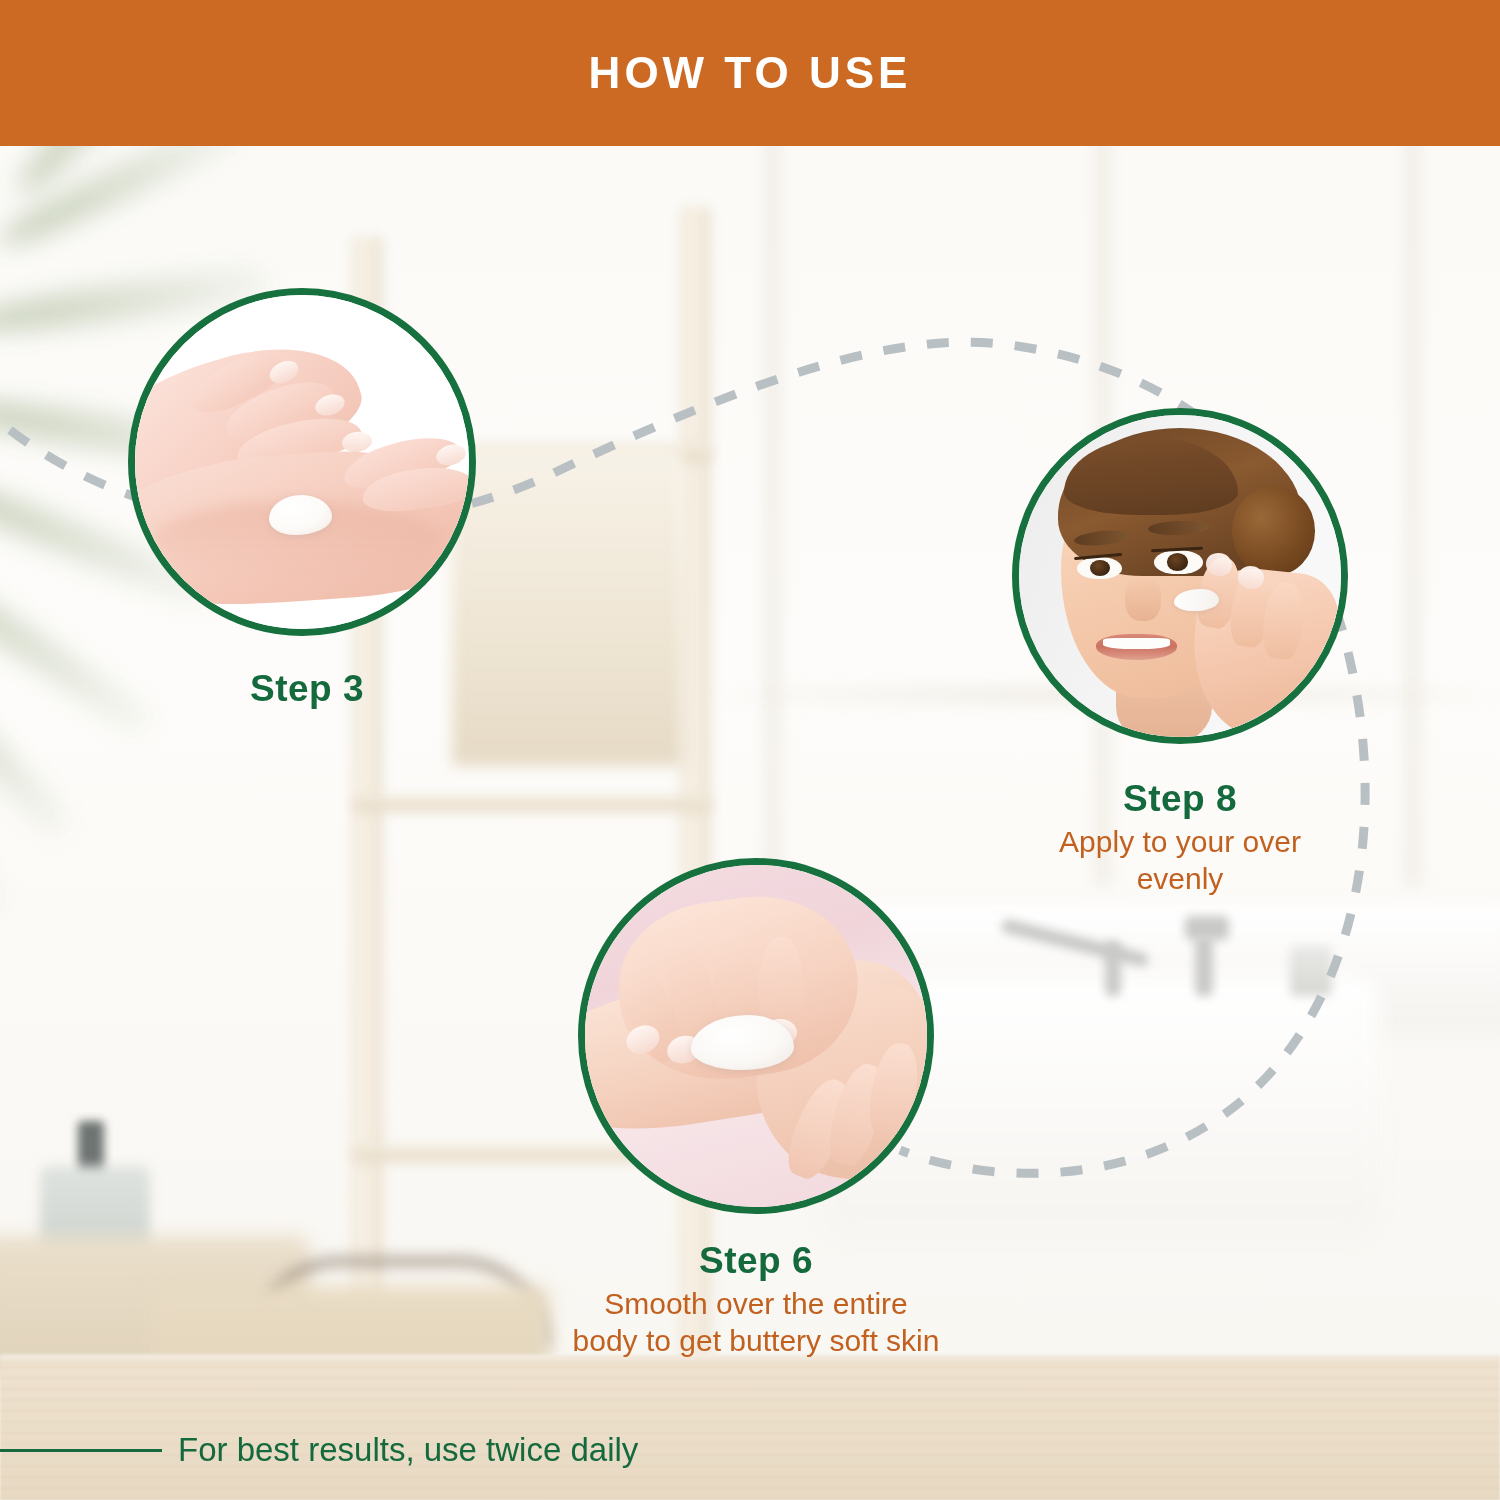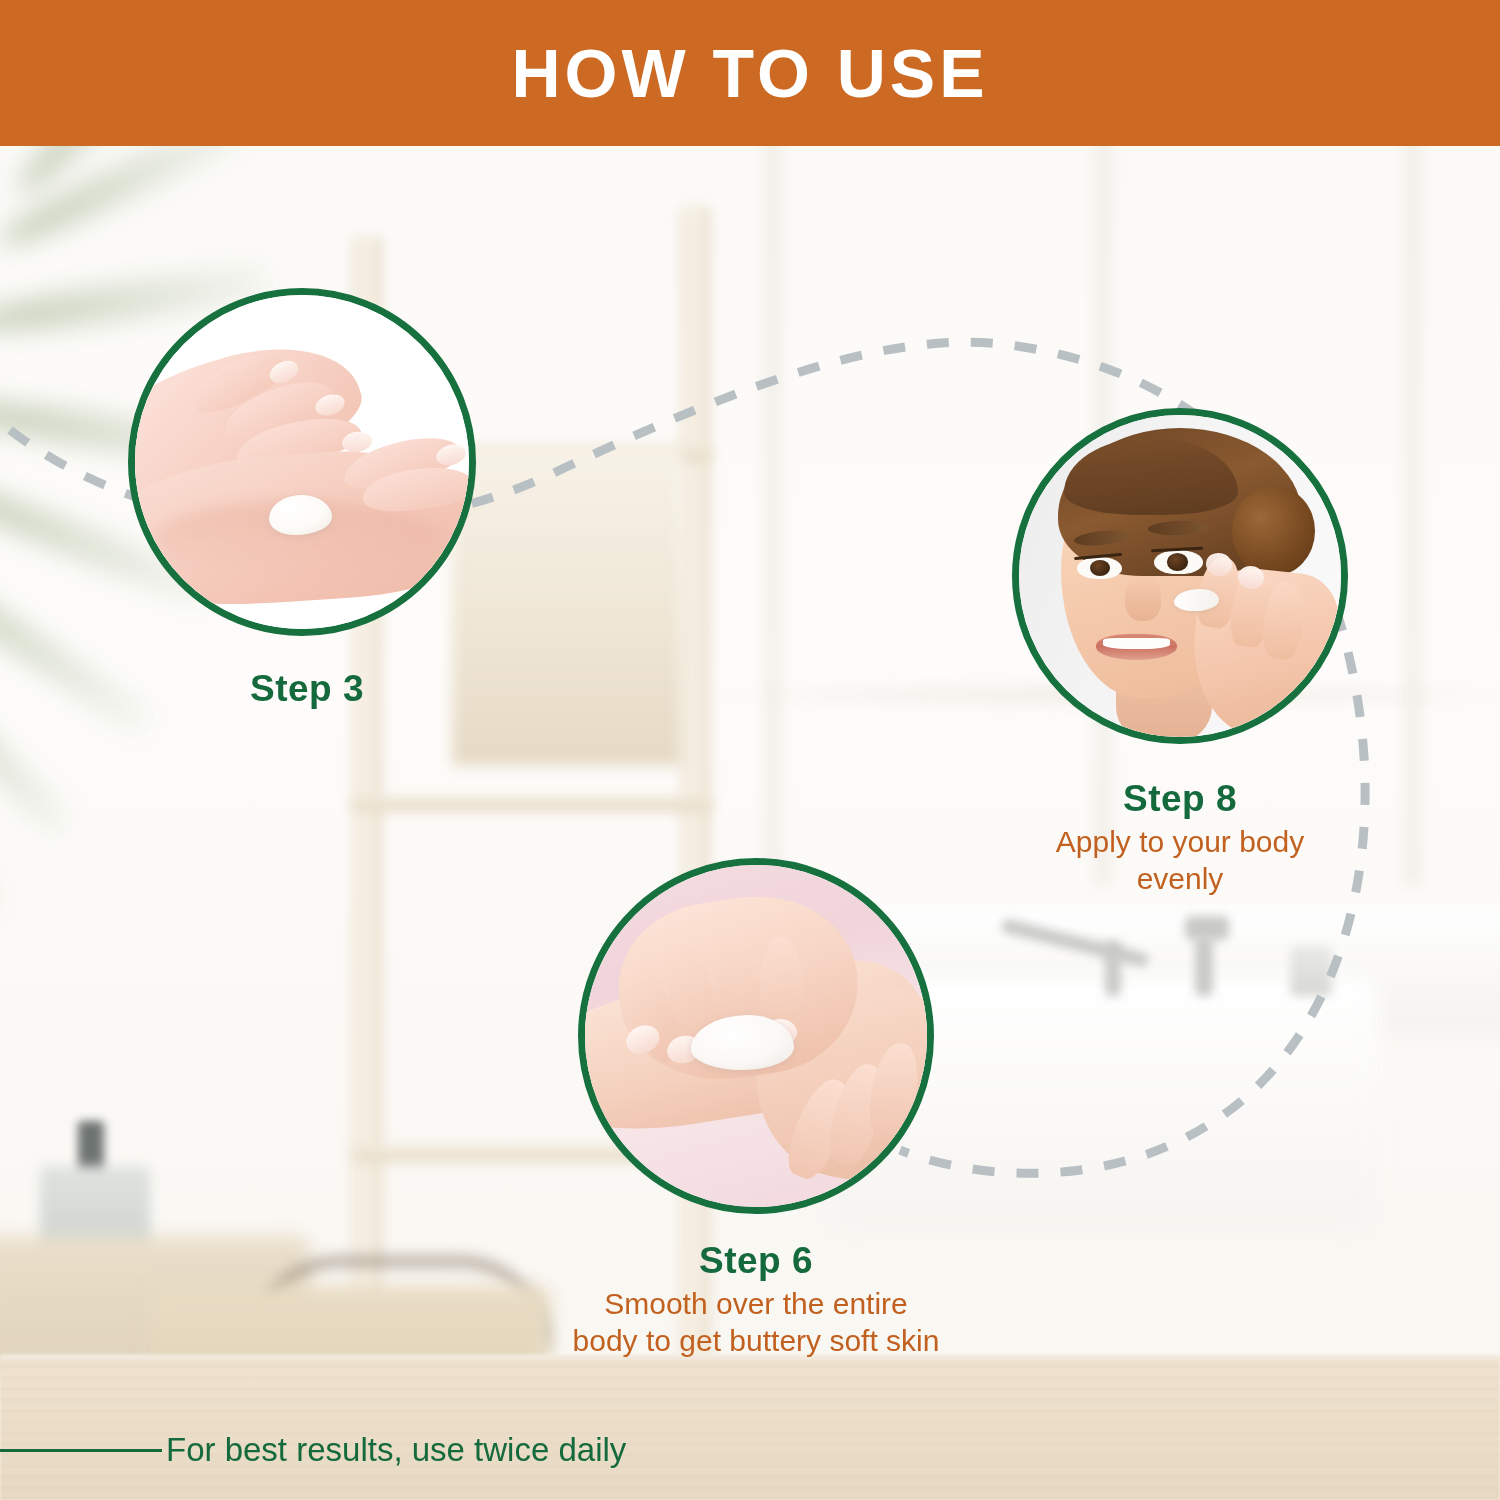--- a/index.html
+++ b/index.html
@@ -20,21 +20,21 @@
   
   .header-bar{
     position:absolute; left:0; top:0;
     width:1500px; height:146px;
     background:#CC6A23;
     display:flex; align-items:center; justify-content:center;
     z-index:40;
   }
   .header-title{
     color:#FFFFFF;
-    font-size:68px;
+    font-size:44px;
     font-weight:bold;
     letter-spacing:4px;
     font-family:"Liberation Sans", sans-serif;
     text-align:center;
     line-height:1;
   }
 
   
   .scene{
     position:absolute; left:0; top:146px;
@@ -400,21 +400,21 @@
   }
   .footer-rule{
     width:162px; height:3px;
     background:#14693D;
     margin-left:0;
     flex:0 0 auto;
   }
   .footer-text{
     color:#14693D;
     font-size:33px;
-    margin-left:4px;
+    margin-left:16px;
     font-family:"Liberation Sans", sans-serif;
     white-space:nowrap;
   }
 </style>
 </head>
 <body>
 
 <div class="poster">
 
   <div class="scene">
@@ -512,21 +512,21 @@
       <div class="f2" style="left:56%; top:44%; width:12%; height:22%; transform:rotate(12deg);"></div>
       <div class="f2" style="left:66%; top:48%; width:12%; height:24%; transform:rotate(9deg);"></div>
       <div class="f2" style="left:76%; top:52%; width:12%; height:24%; transform:rotate(6deg);"></div>
       <div class="nail" style="left:58%; top:43%; width:8%; height:7%; transform:rotate(12deg);"></div>
       <div class="nail" style="left:68%; top:47%; width:8%; height:7%; transform:rotate(9deg);"></div>
       <div class="cream-streak"></div>
     </div>
   </div>
   <div class="step-label" style="left:955px; top:778px; width:450px;">
     <div class="step-title">Step 8</div>
-    <div class="step-desc">Apply to your body
+    <div class="step-desc">Apply to your over
 evenly</div>
   </div>
 
   <div class="step-circle" style="left:578px; top:858px; width:356px; height:356px;">
     <div class="photo">
       <div class="p3-bg"></div>
       <div class="arm3"></div>
       <div class="hand3-right"></div>
       <div class="f3" style="left:62%; top:62%; width:13%; height:30%; transform:rotate(22deg);"></div>
       <div class="f3" style="left:73%; top:58%; width:13%; height:30%; transform:rotate(16deg);"></div>

